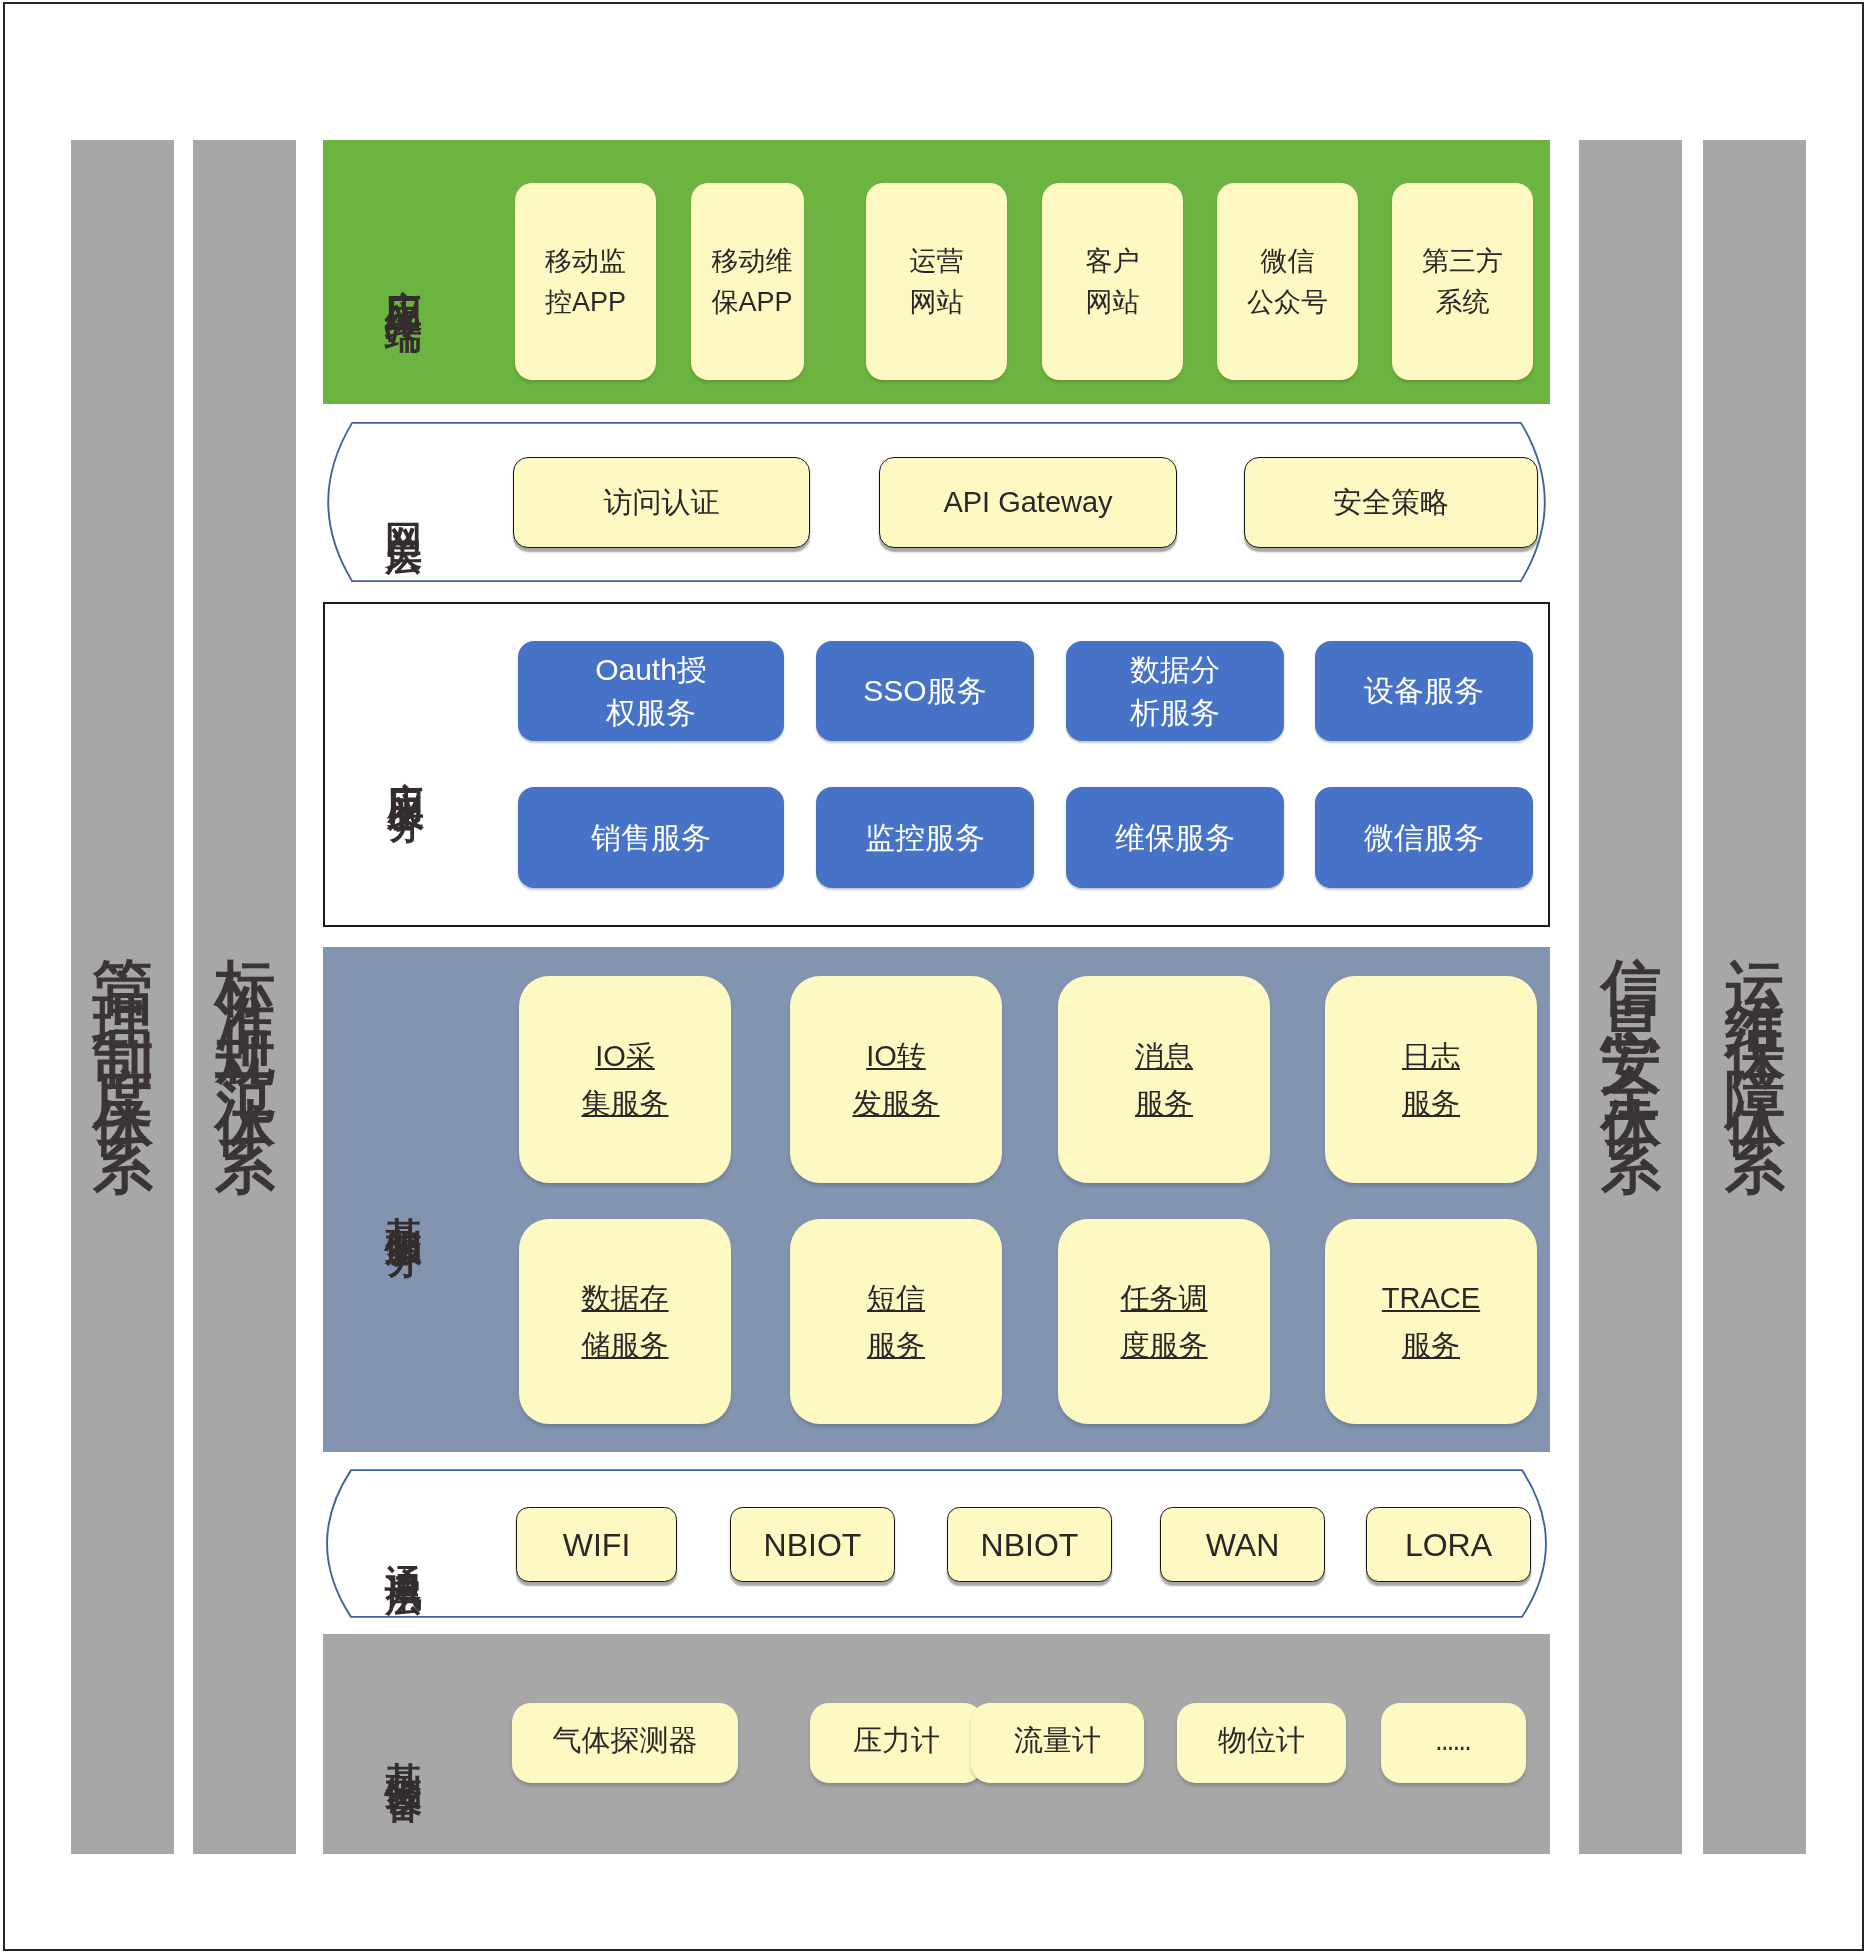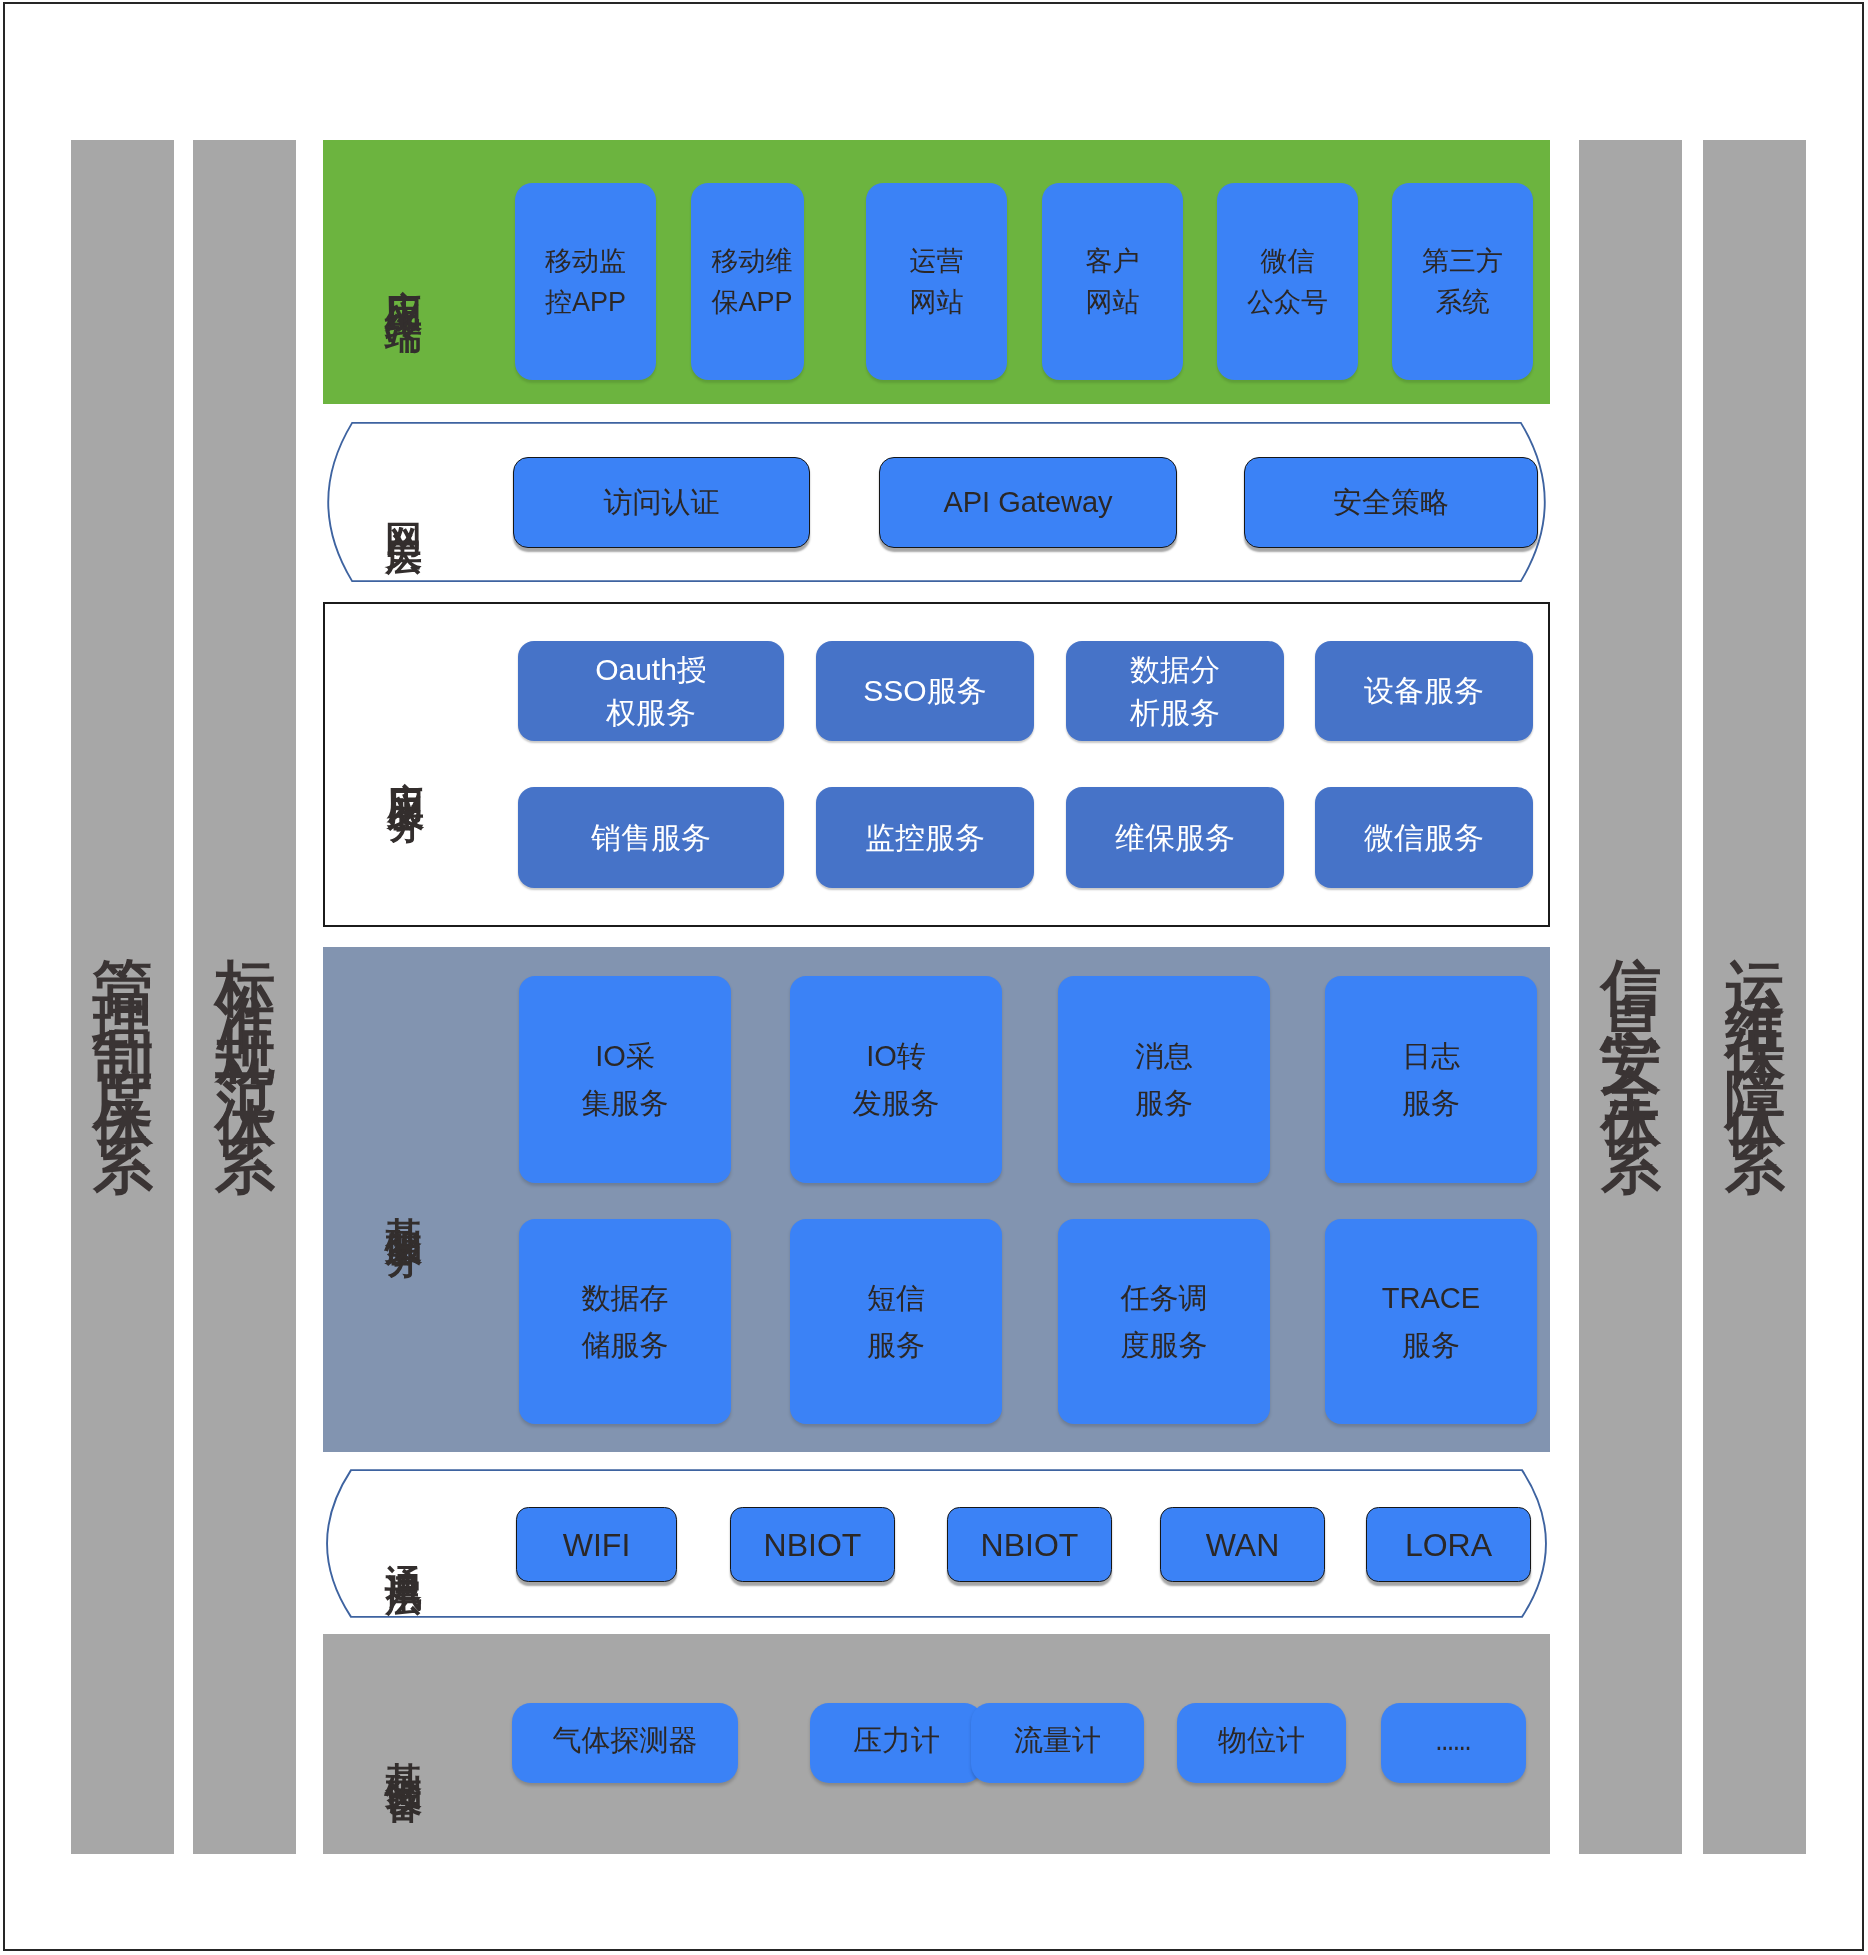--- a/index.html
+++ b/index.html
@@ -17,25 +17,25 @@
 
   .layer-terminal{top:140px;height:264px;background:#6cb43f;}
   .layer-gateway{top:421px;height:162px;}
   .layer-appsvc{top:602px;height:325px;background:#ffffff;border:2.5px solid #1b1b1b;}
   .layer-basic{top:947px;height:505px;background:#8294b0;}
   .layer-comm{top:1468px;height:151px;}
   .layer-devices{top:1634px;height:220px;background:#a7a7a7;}
 
   .hex-shape{position:absolute;inset:0;overflow:visible;z-index:0;}
 
-  .node{position:absolute;background:#3b82f6;display:flex;align-items:center;justify-content:center;text-align:center;white-space:pre-line;color:#2b2726;font-size:27px;line-height:1.5;box-sizing:border-box;z-index:1;}
+  .node{position:absolute;background:#fef9c3;display:flex;align-items:center;justify-content:center;text-align:center;white-space:pre-line;color:#2b2726;font-size:27px;line-height:1.5;box-sizing:border-box;z-index:1;}
   .green-node{border-radius:17.4px;box-shadow:0 2.5px 2.5px rgba(0,0,0,0.12);}
   .outline-node{border:1.9px solid #161616;border-radius:15px;font-size:29px;box-shadow:0 3.1px 1.9px rgba(0,0,0,0.35);}
   .blue-node{background:#4673c8;color:#ffffff;border-radius:16px;font-size:30px;line-height:1.45;box-shadow:0 1.9px 1.9px rgba(0,0,0,0.22);}
-  .white-node{border-radius:16px;font-size:29px;line-height:1.6;box-shadow:0 2.5px 3.1px rgba(0,0,0,0.15);}
+  .white-node{border-radius:30px;font-size:29px;line-height:1.6;box-shadow:0 2.5px 3.1px rgba(0,0,0,0.15);text-decoration:underline;}
   .comm-node{border:1.9px solid #161616;border-radius:12.4px;font-size:32px;box-shadow:0 3.1px 1.9px rgba(0,0,0,0.35);}
   .dev-node{border-radius:19px;font-size:29px;box-shadow:0 2.5px 3.1px rgba(0,0,0,0.18);font-family:Liberation Mono, monospace;}
 </style>
 </head>
 <body>
 
 <div class="canvas">
   <div class="outer-border"></div>
 
   <div class="pillar" style="left:71px;">

